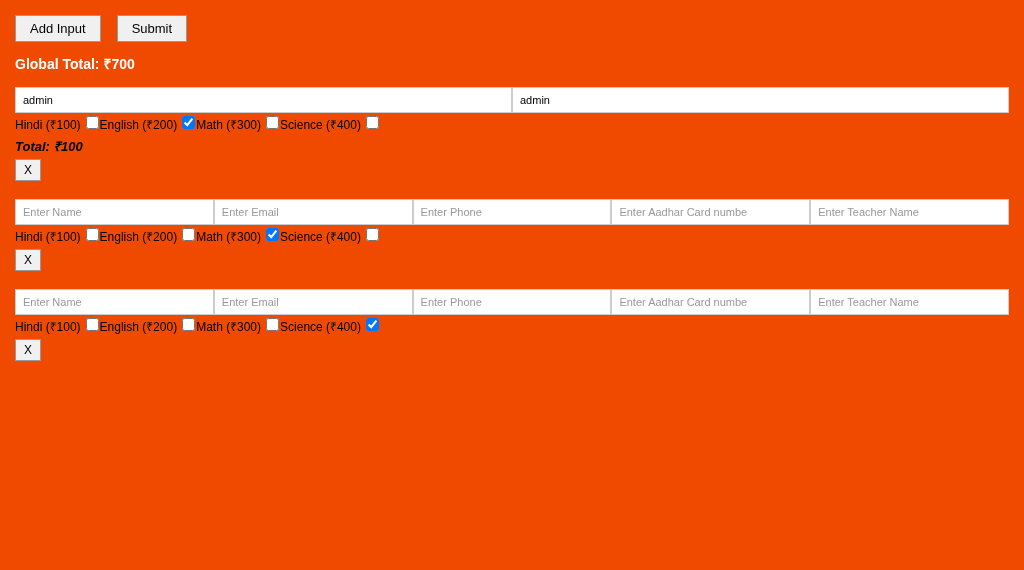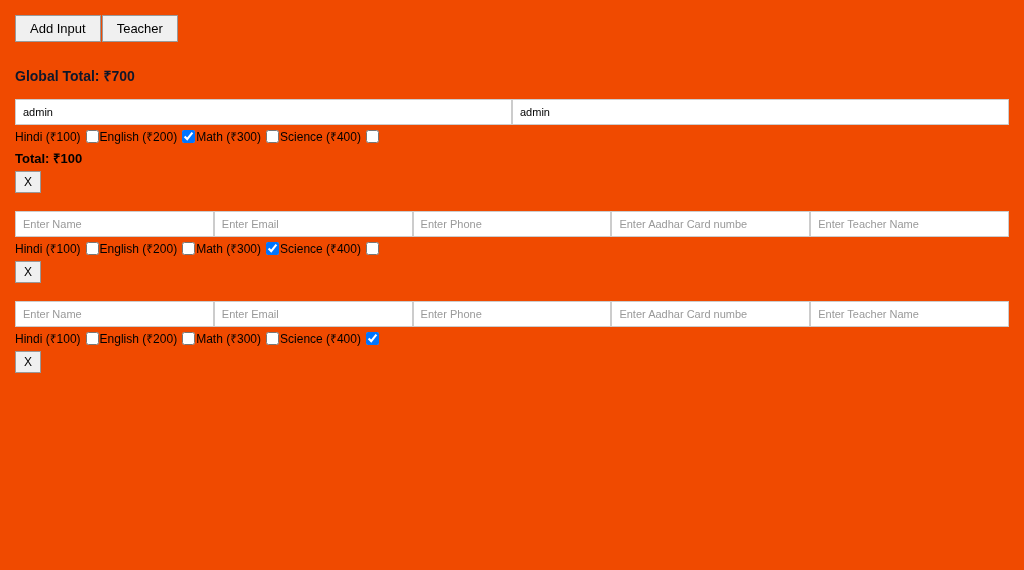--- a/index.html
+++ b/index.html
@@ -5,33 +5,33 @@
     * { box-sizing: border-box; margin: 0; padding: 0; }
     body {
       background-color: #f04a00;
       font-family: Arial, sans-serif;
       font-size: 13px;
       padding: 15px;
       min-height: 570px;
     }
     .top-buttons {
       display: flex;
-      gap: 1px;
-      margin-bottom: 24px;
+      gap: 16px;
+      margin-bottom: 12px;
     }
     .top-buttons button {
       padding: 5px 14px;
       border: 1px solid #999;
       background: #f0f0f0;
       cursor: pointer;
       font-size: 13px;
     }
     .global-total {
       font-weight: bold;
-      color: #0f172a;
+      color: #ffffff;
       margin-bottom: 14px;
       font-size: 14px;
     }
     .entry-block {
       background: transparent;
       margin-bottom: 10px;
     }
     .input-row {
       display: flex;
       width: 100%;
@@ -50,54 +50,55 @@
     }
     .checkboxes-row {
       display: flex;
       align-items: center;
       gap: 0px;
       margin-bottom: 4px;
       flex-wrap: wrap;
     }
     .checkbox-label {
       display: flex;
-      align-items: center;
+      align-items: flex-start;
       color: #000;
       font-size: 12px;
       gap: 1px;
     }
     .checkbox-label input[type="checkbox"] {
       margin: 0 1px 0 4px;
       width: 13px;
       height: 13px;
     }
     .entry-total {
       font-weight: bold;
       color: #000;
       font-size: 13px;
       margin-bottom: 4px;
+      font-style: italic;
     }
     .remove-btn {
       width: 26px;
       height: 22px;
       border: 1px solid #999;
       background: #f0f0f0;
       cursor: pointer;
       font-size: 12px;
       display: flex;
       align-items: center;
       justify-content: center;
     }
   </style>
 </head>
 <body>
 
 <div class="top-buttons">
   <button>Add Input</button>
-  <button>Teacher</button>
+  <button>Submit</button>
 </div>
 
 <div class="global-total">Global Total: ₹700</div>
 
 <div id="entries-container">
     <div class="entry-block">
       <div class="input-row">
         <input type="text" value="admin" style="">
         <input type="text" value="admin" style="">
       </div>

